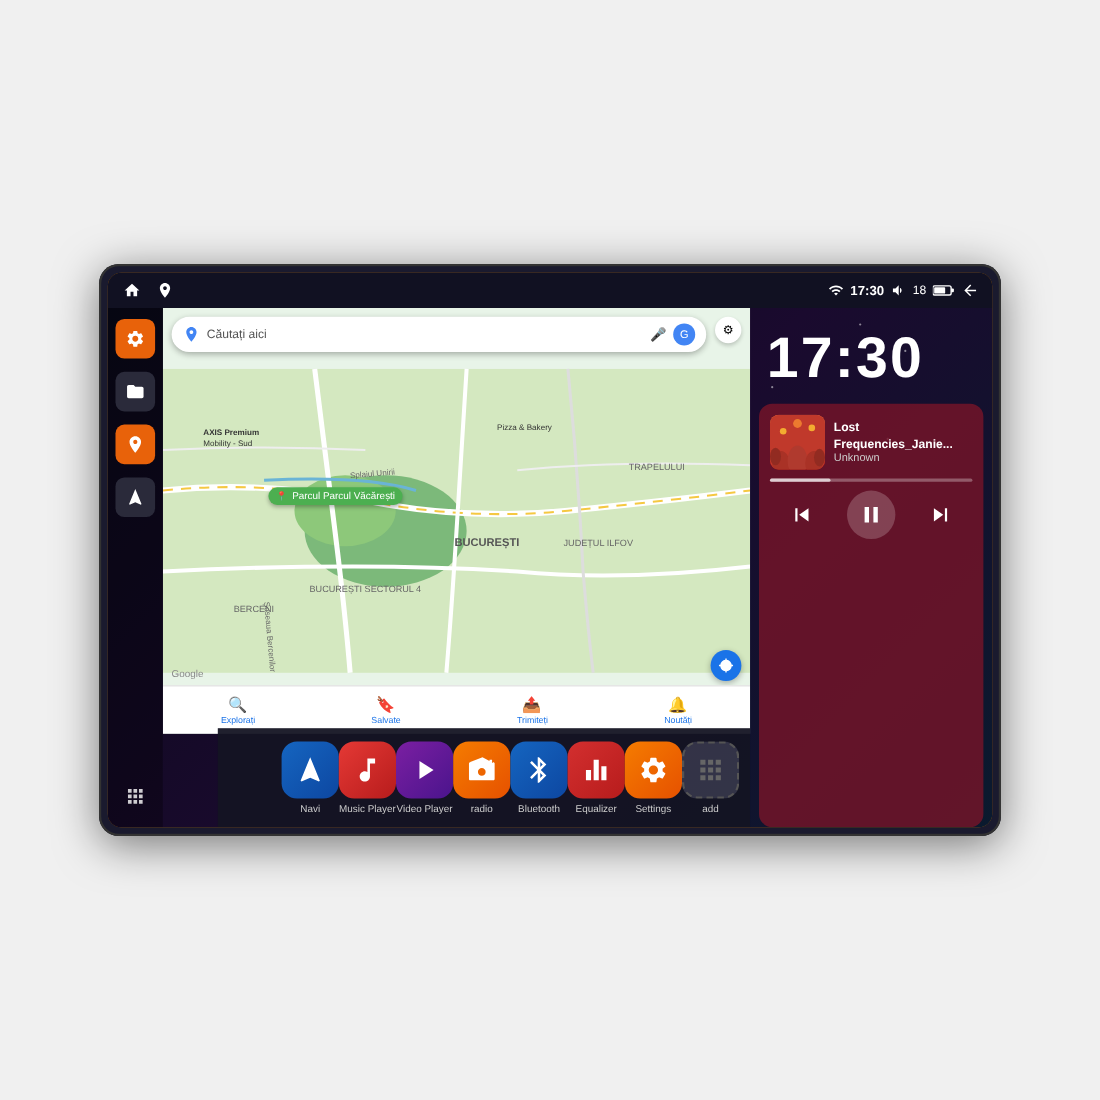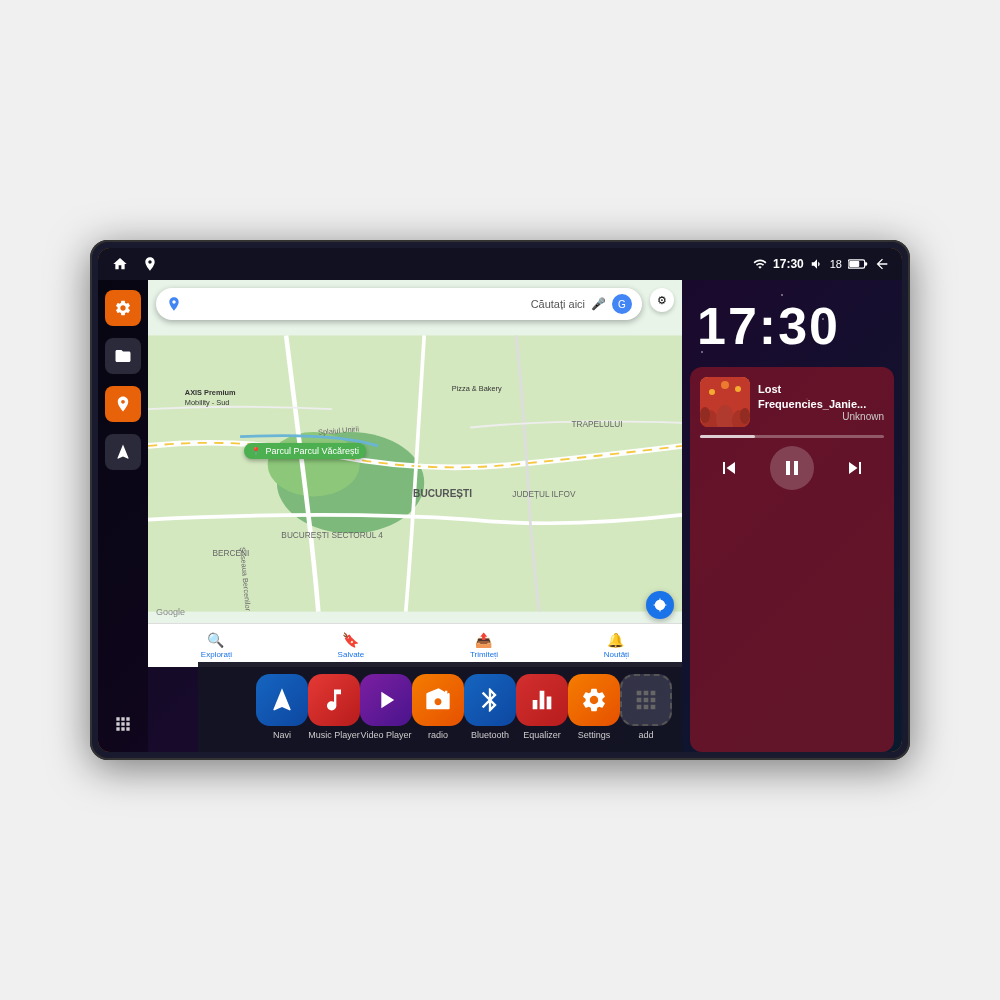--- a/index.html
+++ b/index.html
@@ -152,21 +152,20 @@
       right: 40px;
       height: 32px;
       background: #fff;
       border-radius: 20px;
       display: flex;
       align-items: center;
       padding: 12px 10px;
       gap: 6px;
       z-index: 10;
       box-shadow: 0 2px 6px rgba(0,0,0,0.3);
-      text-align: right;
     }
     .map-search-icon {
       width: 16px;
       height: 16px;
     }
     .map-search-text {
       font-size: 11px;
       color: #555;
       flex: 1;
     }
@@ -349,21 +348,20 @@
     }
     .music-title {
       font-size: 11px;
       color: #fff;
       font-weight: bold;
       line-height: 1.3;
     }
     .music-artist {
       font-size: 10px;
       color: #ccc;
-      text-align: right;
     }
     .music-progress {
       height: 3px;
       background: rgba(255,255,255,0.3);
       border-radius: 2px;
     }
     .music-controls {
       display: flex;
       align-items: center;
       justify-content: space-around;

